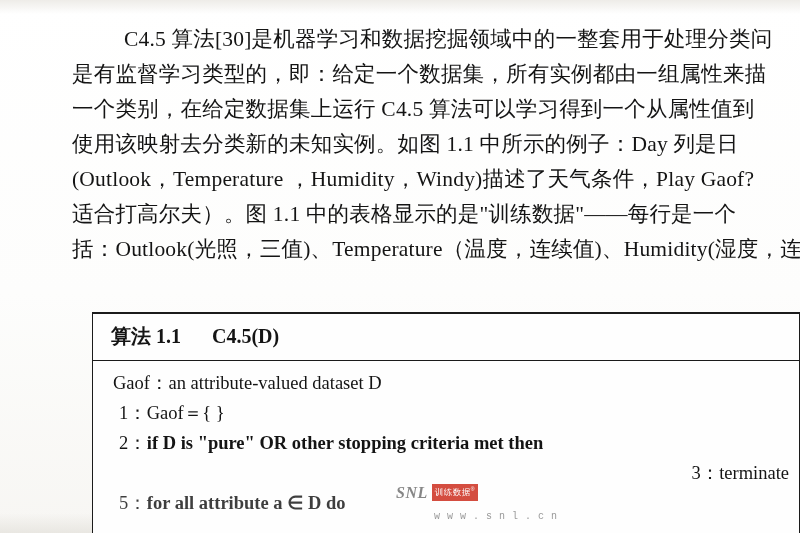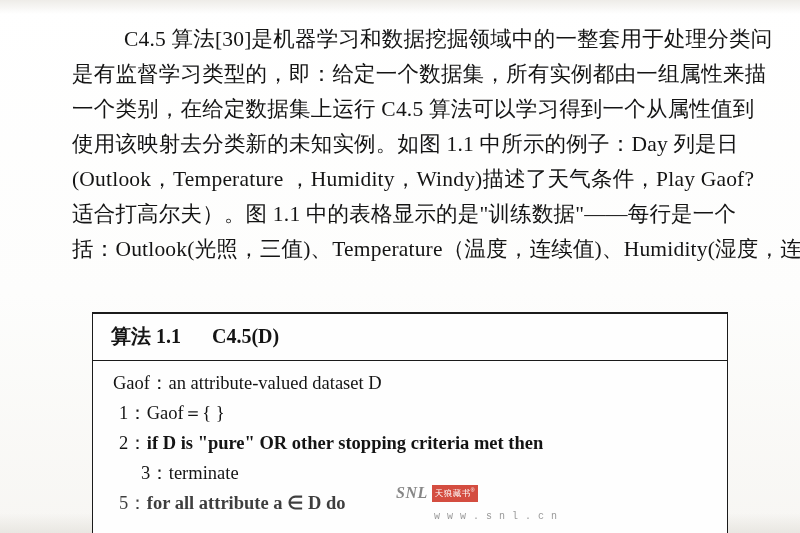--- a/index.html
+++ b/index.html
@@ -72,21 +72,21 @@
     height: 18px;
     overflow: hidden;
     color: #1a1a1a;
   }
 
   
   .algo-box {
     position: absolute;
     top: 312px;
     left: 48px;
-    width: 636px;
+    width: 708px;
     height: 221px;
     border-top: 2px solid #1b1b1b;
     border-left: 1px solid #1b1b1b;
     border-right: 1px solid #1b1b1b;
     background: #fefefe;
     box-sizing: border-box;
   }
   .algo-title {
     position: absolute;
     top: 9px;
@@ -110,31 +110,31 @@
     right: 10px;
     font-size: 18.5px;
     line-height: 30px;
   }
   .algo-body .aline {
     display: block;
     white-space: nowrap;
     height: 30px;
   }
   .algo-body .aline.l1 { padding-left: 6px; }
-  .algo-body .aline.l2 { padding-left: 28px; }
+  .algo-body .aline.l2 { padding-left: 28px; text-align: right; }
   .algo-body b { font-weight: bold; }
   .algo-body .aline.last { opacity: 0.82; }
 
   
   .watermark {
     position: absolute;
     left: 352px;
     top: 484px;
     display: flex;
-    align-items: flex-end;
+    align-items: flex-start;
     gap: 4px;
     opacity: 0.9;
     z-index: 3;
   }
   .wm-snl {
     font-family: "Liberation Serif", serif;
     font-style: italic;
     font-weight: bold;
     font-size: 16px;
     color: #7a7a7a;
@@ -205,19 +205,19 @@
         </span>
         <span class="aline l1 last">
           <span>5：</span><b>for all attribute a ∈ D do</b>
         </span>
       </div>
     </div>
 
     <div class="watermark">
       <span class="wm-snl">SNL</span>
       <span class="wm-box">
-        <span>天狼藏书</span><sup>®</sup>
+        <span>训练数据</span><sup>®</sup>
       </span>
     </div>
     <div class="wm-url">www.snl.cn</div>
 
   </div>
 </div>
 
 </body></html>

